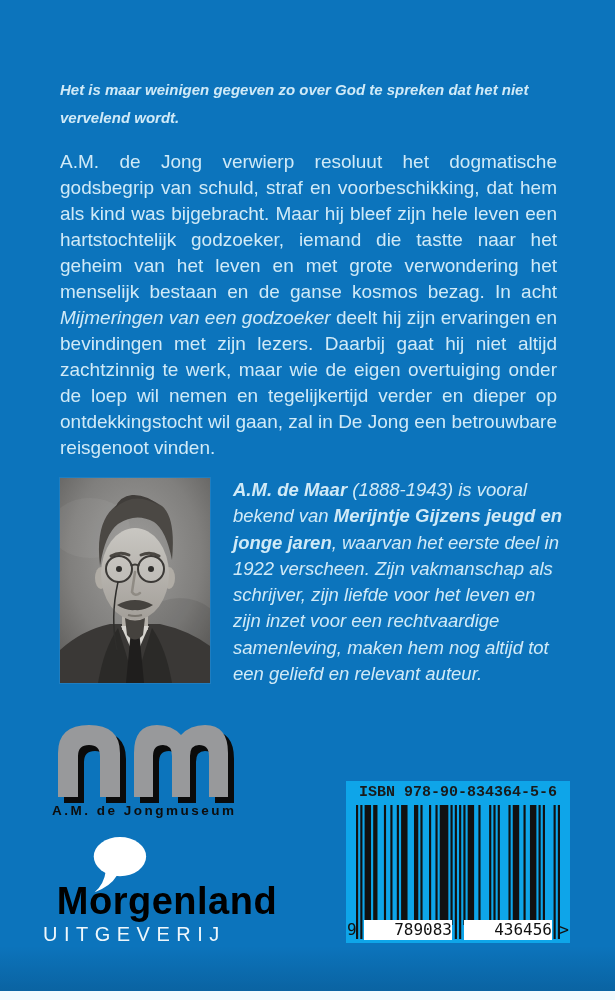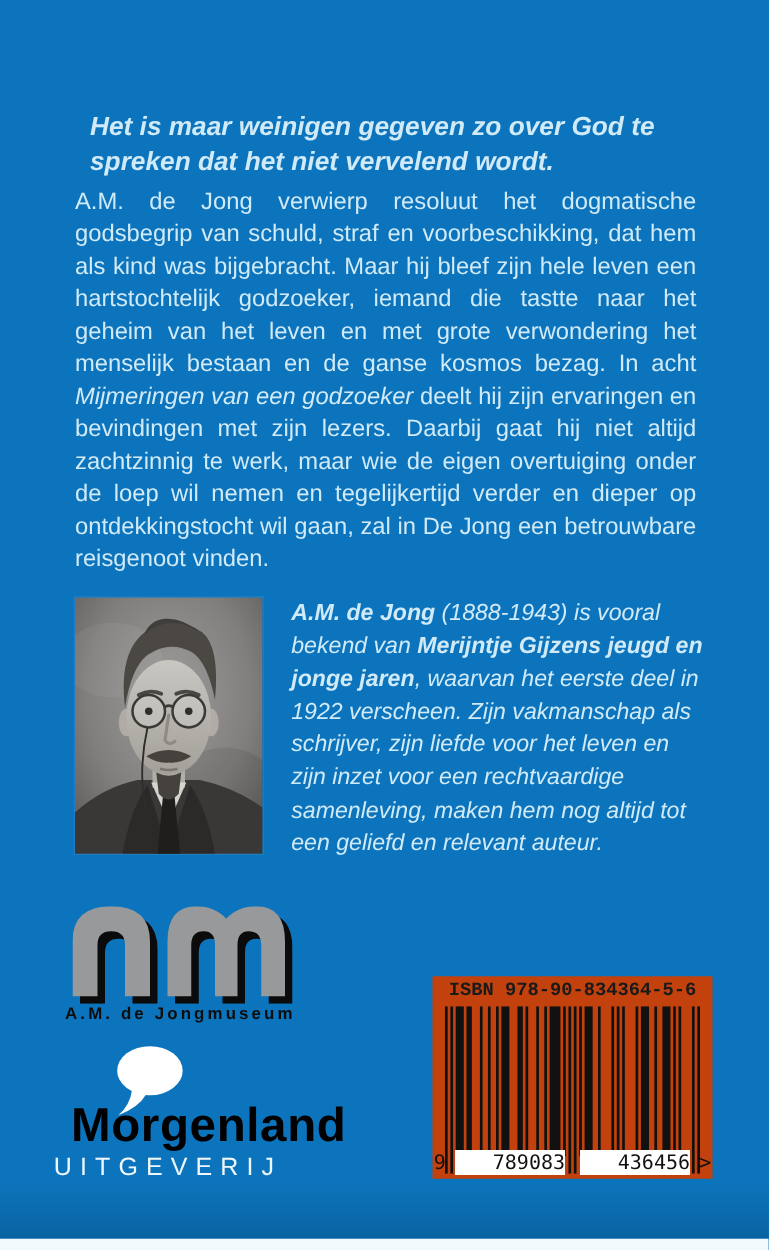--- a/index.html
+++ b/index.html
@@ -5,23 +5,23 @@
   html,body{margin:0;padding:0;}
   body{
     width:615px;height:1000px;
     background:#0c74bc;
     font-family:"Liberation Sans",sans-serif;
     position:relative;overflow:hidden;
   }
   .cover{position:absolute;inset:0;}
   
   .quote{
-    position:absolute;left:60px;top:76px;width:500px;margin:12px;
+    position:absolute;left:60px;top:76px;width:500px;margin:0;
     font-style:italic;font-weight:bold;
-    font-size:21px;line-height:28px;color:#d0eaf7;
+    font-size:15px;line-height:28px;color:#d0eaf7;
   }
   
   .blurb{
     position:absolute;left:60px;top:149px;width:497px;margin:0;
     font-size:19px;line-height:26px;color:#d0eaf7;
     text-align:justify;hyphens:none;
   }
   .blurb i{font-style:italic;}
   
   .photo{
@@ -47,21 +47,21 @@
     font-weight:bold;font-size:38px;letter-spacing:0.5px;color:#000000;
     text-align:center;white-space:nowrap;
   }
   .pub-sub{
     position:absolute;left:0;top:87px;width:246px;text-align:left;
     font-size:20px;letter-spacing:6.5px;color:#eef7fc;white-space:nowrap;
   }
   
   .barcode-box{
     position:absolute;left:346px;top:781px;width:224px;height:162px;
-    background:#c2410c;
+    background:#0ea5e9;
   }
   .isbn{
     position:absolute;top:3px;left:0;right:0;text-align:center;
     font-family:"Liberation Mono",monospace;font-size:15px;font-weight:bold;
     color:#1a1a1a;white-space:nowrap;
   }
   .bars{position:absolute;left:10px;top:24px;}
   .bc-digits span{
     position:absolute;top:139px;
     font-family:"DejaVu Sans Mono",monospace;font-size:16px;color:#111;
@@ -136,21 +136,21 @@
 
       <path d="M75,94 L72,114 Q75,119 80,115" stroke="#8f8b84" stroke-width="2.5" fill="none" stroke-linecap="round"></path>
 
       <path d="M57,127 Q75,117 93,127 Q84,133 75,132 Q66,133 57,127 Z" fill="#45423e"></path>
       <path d="M68,137 Q75,139 82,137" stroke="#7a766f" stroke-width="2" fill="none"></path>
 
       <path d="M65,140 Q75,145 85,140 L83,157 Q75,166 67,157 Z" fill="#45423e"></path>
     </svg>
   </div>
 
-  <p class="bio"><b>A.M. de Jong</b><span> (1888-1943) is vooral bekend van </span><b>Merijntje Gijzens jeugd en jonge jaren</b><span>, waarvan het eerste deel in 1922 verscheen. Zijn vakmanschap als schrijver, zijn liefde voor het leven en zijn inzet voor een rechtvaardige samenleving, maken hem nog altijd tot een geliefd en relevant auteur.</span></p>
+  <p class="bio"><b>A.M. de Maar</b><span> (1888-1943) is vooral bekend van </span><b>Merijntje Gijzens jeugd en jonge jaren</b><span>, waarvan het eerste deel in 1922 verscheen. Zijn vakmanschap als schrijver, zijn liefde voor het leven en zijn inzet voor een rechtvaardige samenleving, maken hem nog altijd tot een geliefd en relevant auteur.</span></p>
 
   <div class="museum">
     <svg width="176" height="78" viewBox="0 0 176 78">
       <g fill="#0b0b0b" transform="translate(6,6)">
         <path d="M0,72 V28 Q0,0 31,0 Q62,0 62,28 V72 H42 V31 Q42,20 31,20 Q20,20 20,31 V72 Z"></path>
         <path d="M76,72 V28 Q76,0 99,0 Q114,0 123,10 Q132,0 147,0 Q170,0 170,28 V72 H151 V31 Q151,20 141,20 Q132,20 132,31 V72 H114 V31 Q114,20 105,20 Q95,20 95,31 V72 Z"></path>
       </g>
       <g fill="#98999b">
         <path d="M0,72 V28 Q0,0 31,0 Q62,0 62,28 V72 H42 V31 Q42,20 31,20 Q20,20 20,31 V72 Z"></path>
         <path d="M76,72 V28 Q76,0 99,0 Q114,0 123,10 Q132,0 147,0 Q170,0 170,28 V72 H151 V31 Q151,20 141,20 Q132,20 132,31 V72 H114 V31 Q114,20 105,20 Q95,20 95,31 V72 Z"></path>

